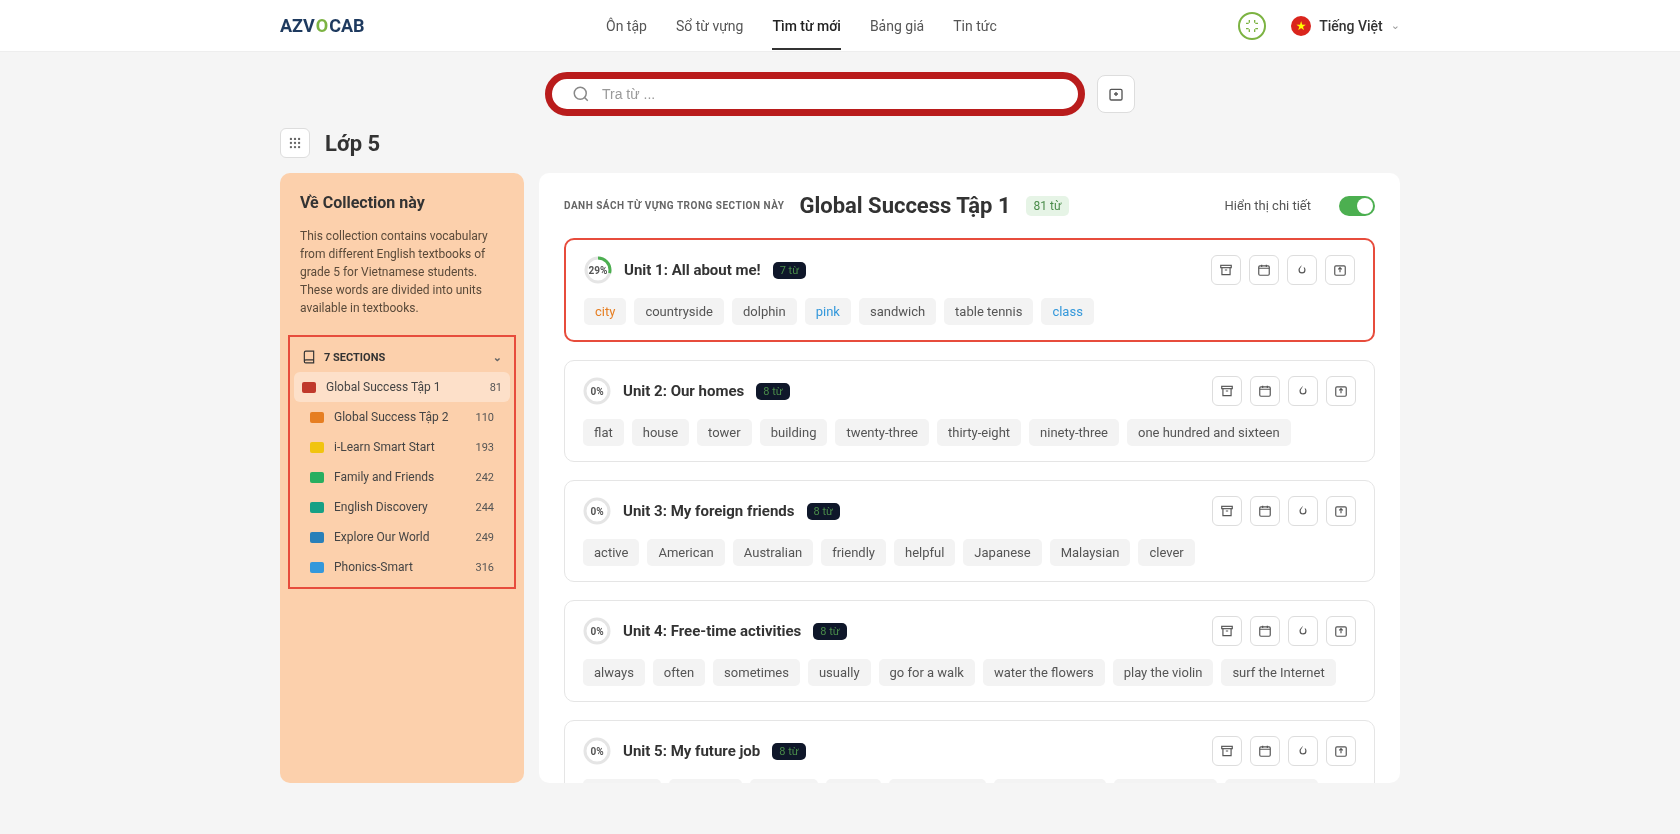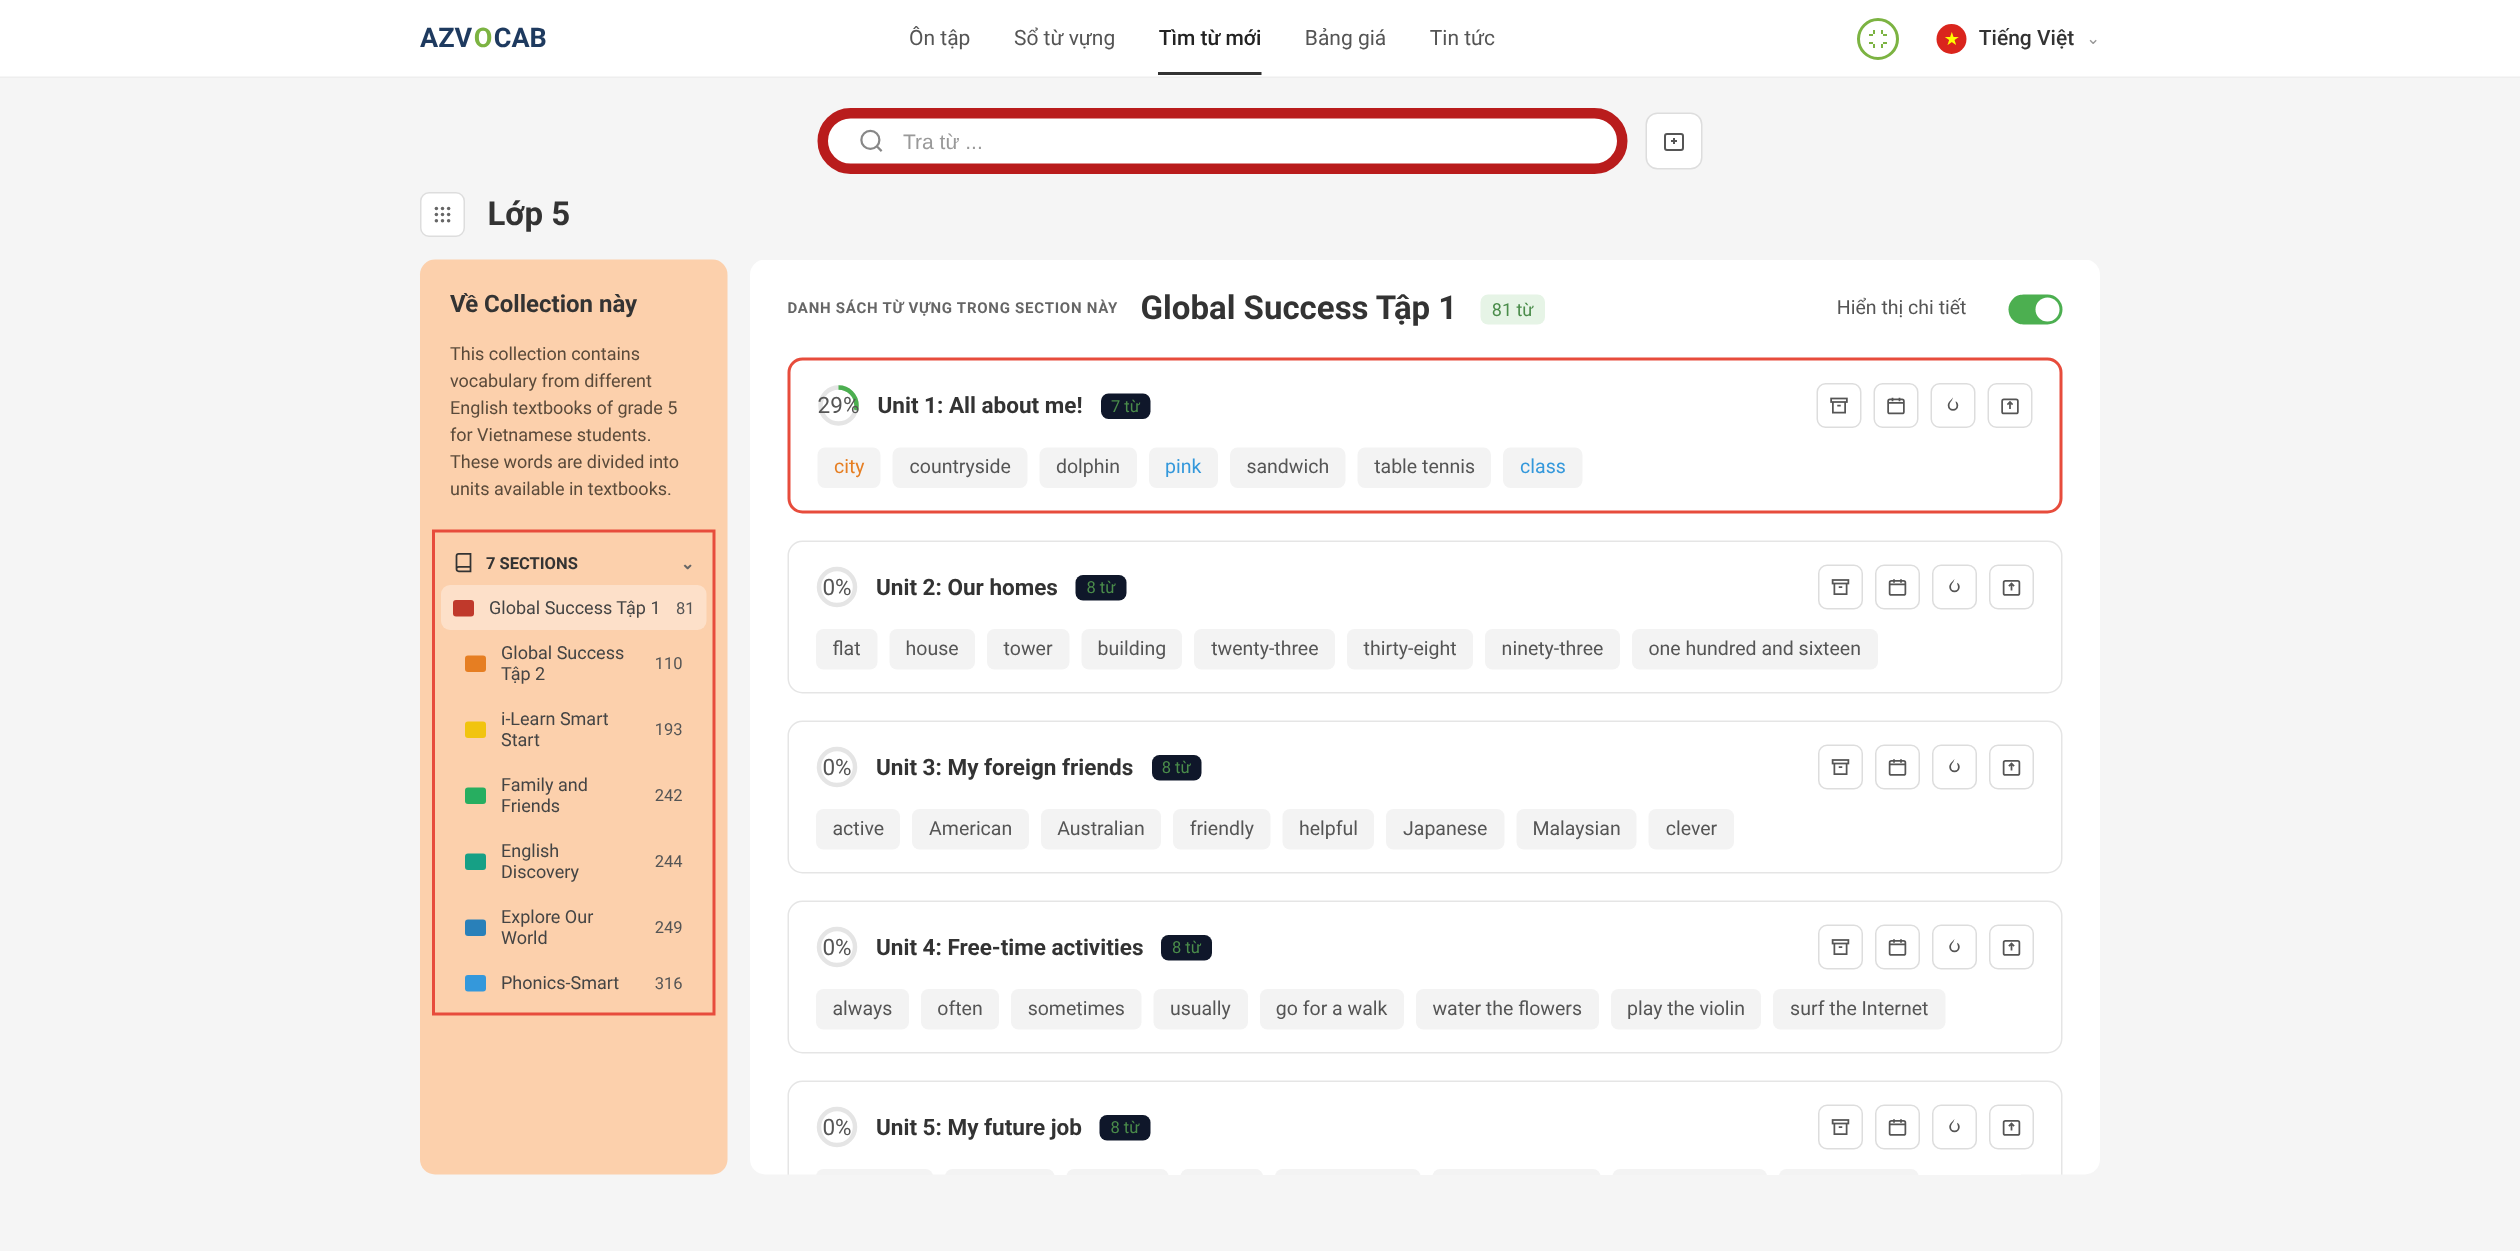--- a/index.html
+++ b/index.html
@@ -24,21 +24,21 @@
 .search-box svg { color: #888; }
 .search-input { border: none; outline: none; flex: 1; margin-left: 12px; font-size: 14px; color: #666; background: transparent; }
 .search-input::placeholder { color: #999; }
 .action-icon-btn { width: 38px; height: 38px; border: 1px solid #ddd; border-radius: 8px; background: #fff; display: flex; align-items: center; justify-content: center; cursor: pointer; color: #555; }
 
 .breadcrumb-row { display: flex; align-items: center; gap: 15px; margin-top: 12px; }
 .grid-btn { width: 30px; height: 30px; border: 1px solid #ddd; border-radius: 6px; background: #fff; display: flex; align-items: center; justify-content: center; cursor: pointer; color: #666; }
 .page-title { font-size: 22px; font-weight: 700; color: #333; }
 
 .main-wrap { max-width: 1120px; margin: 0 auto 30px; display: flex; gap: 15px; }
-.sidebar { width: 205px; background: #fcd0ac; border-radius: 10px; padding: 20px 0 10px; flex-shrink: 0; }
+.sidebar { width: 244px; background: #fcd0ac; border-radius: 10px; padding: 20px 0 10px; flex-shrink: 0; }
 .sidebar-heading { font-size: 16px; font-weight: 700; padding: 0 20px 15px; color: #333; }
 .sidebar-desc { font-size: 12px; padding: 0 20px 18px; color: #5a4a3a; line-height: 1.5; }
 .sections-box { border: 2px solid #e74c3c; margin: 0 8px; padding: 5px 0; }
 .sections-header { padding: 8px 12px; display: flex; align-items: center; gap: 8px; font-size: 11px; font-weight: 700; color: #333; cursor: pointer; }
 .sections-header .chev { margin-left: auto; color: #666; }
 .book-icon { width: 14px; height: 14px; }
 .section-item { padding: 8px 20px; display: flex; align-items: center; gap: 10px; font-size: 12px; cursor: pointer; color: #444; }
 .section-item.active { background: rgba(255,255,255,0.35); border-radius: 6px; margin: 0 4px; padding: 8px 8px; }
 .section-item .folder { width: 14px; height: 11px; border-radius: 2px; flex-shrink: 0; }
 .section-item .count { margin-left: auto; font-size: 11px; color: #555; }
@@ -53,21 +53,21 @@
 .toggle-row { margin-left: auto; display: flex; align-items: center; gap: 28px; }
 .toggle-label { font-size: 13px; color: #555; }
 .toggle { width: 36px; height: 20px; background: #4caf50; border-radius: 20px; position: relative; cursor: pointer; }
 .toggle::after { content: ""; position: absolute; width: 16px; height: 16px; background: #fff; border-radius: 50%; top: 2px; right: 2px; }
 
 .unit-card { border: 1px solid #e5e5e5; border-radius: 10px; padding: 15px 18px; margin-bottom: 18px; }
 .unit-card.highlighted { border: 2px solid #e74c3c; }
 .unit-header { display: flex; align-items: center; gap: 12px; margin-bottom: 13px; }
 .progress-ring { width: 28px; height: 28px; position: relative; }
 .progress-ring svg { transform: rotate(-90deg); }
-.progress-text { position: absolute; top: 50%; left: 50%; transform: translate(-50%, -50%); font-size: 15px; font-weight: 400; color: #555; }
+.progress-text { position: absolute; top: 50%; left: 50%; transform: translate(-50%, -50%); font-size: 10px; font-weight: 700; color: #555; }
 .unit-title { font-size: 15px; font-weight: 700; color: #333; }
 .unit-badge { background: #0f172a; color: #4a8c4a; padding: 2px 7px; border-radius: 5px; font-size: 11px; }
 .unit-actions { margin-left: auto; display: flex; gap: 8px; }
 .unit-btn { width: 30px; height: 30px; border: 1px solid #ddd; border-radius: 6px; background: #fff; display: flex; align-items: center; justify-content: center; cursor: pointer; color: #555; }
 .words-row { display: flex; gap: 8px; flex-wrap: wrap; }
 .word-chip { background: #f3f3f3; padding: 6px 11px; border-radius: 5px; font-size: 13px; color: #555; cursor: pointer; }
 .word-chip.c-orange { color: #e67e22; }
 .word-chip.c-blue { color: #3498db; }
 </style>
 </head>

